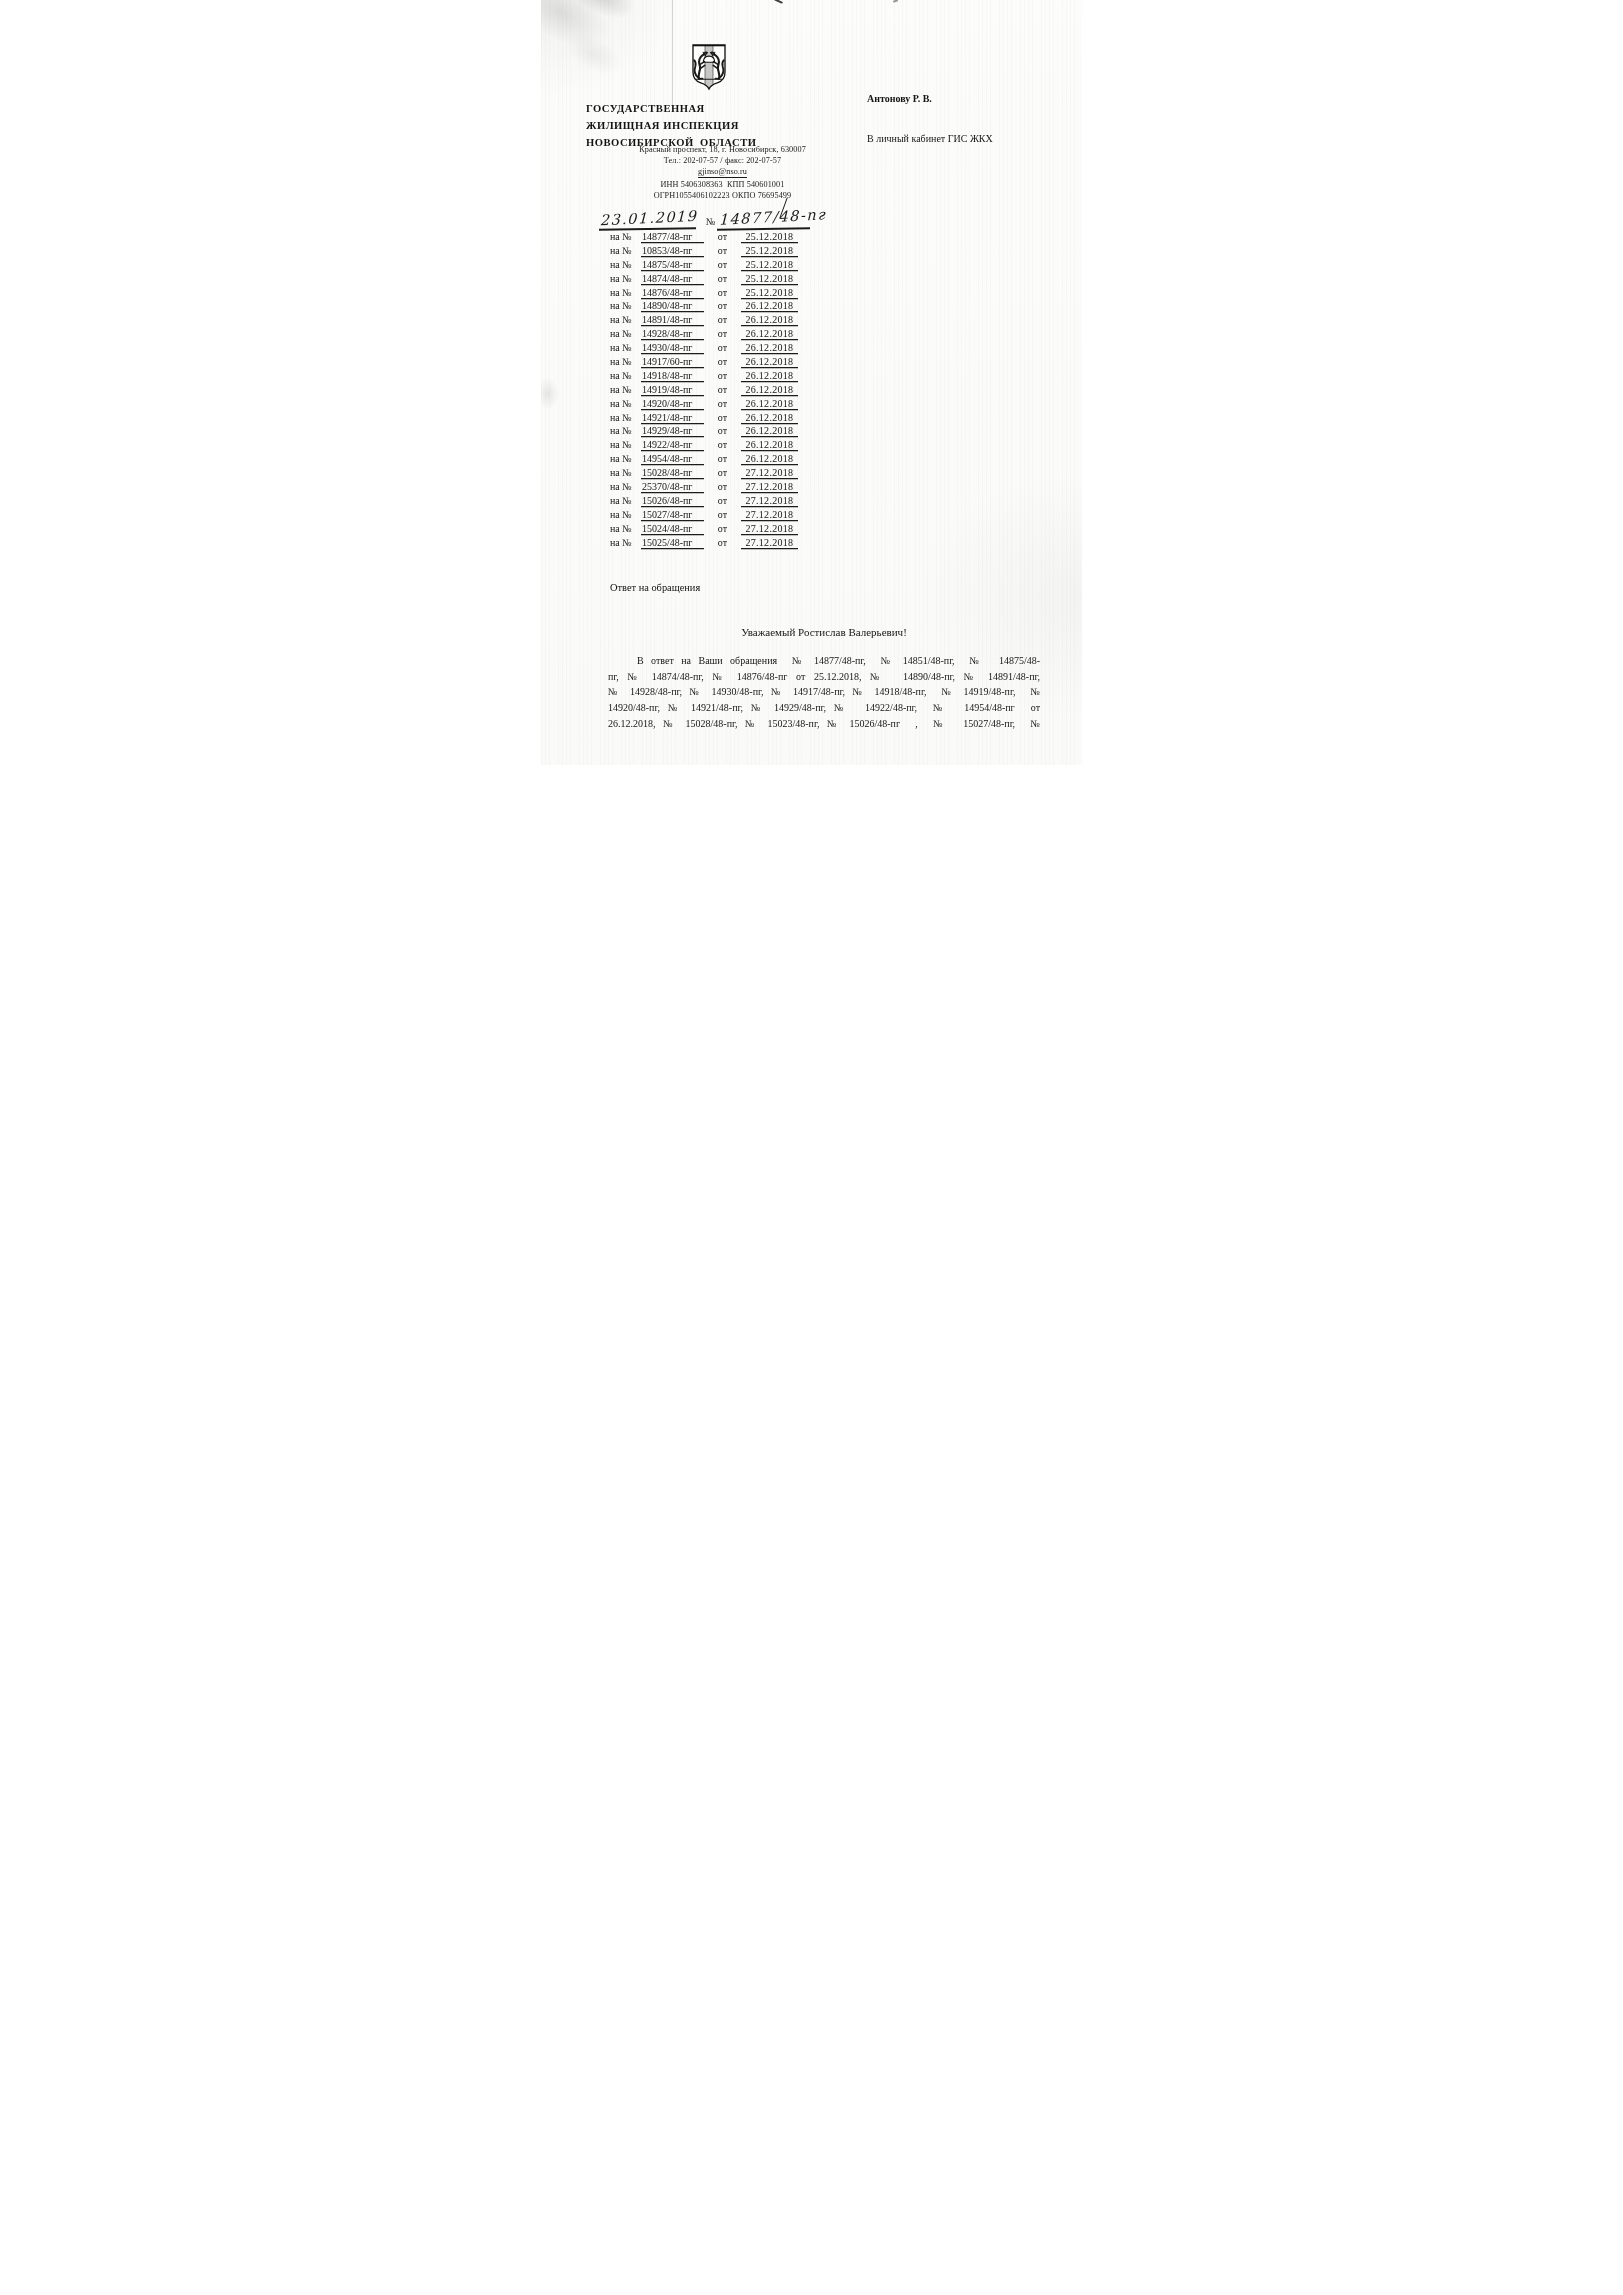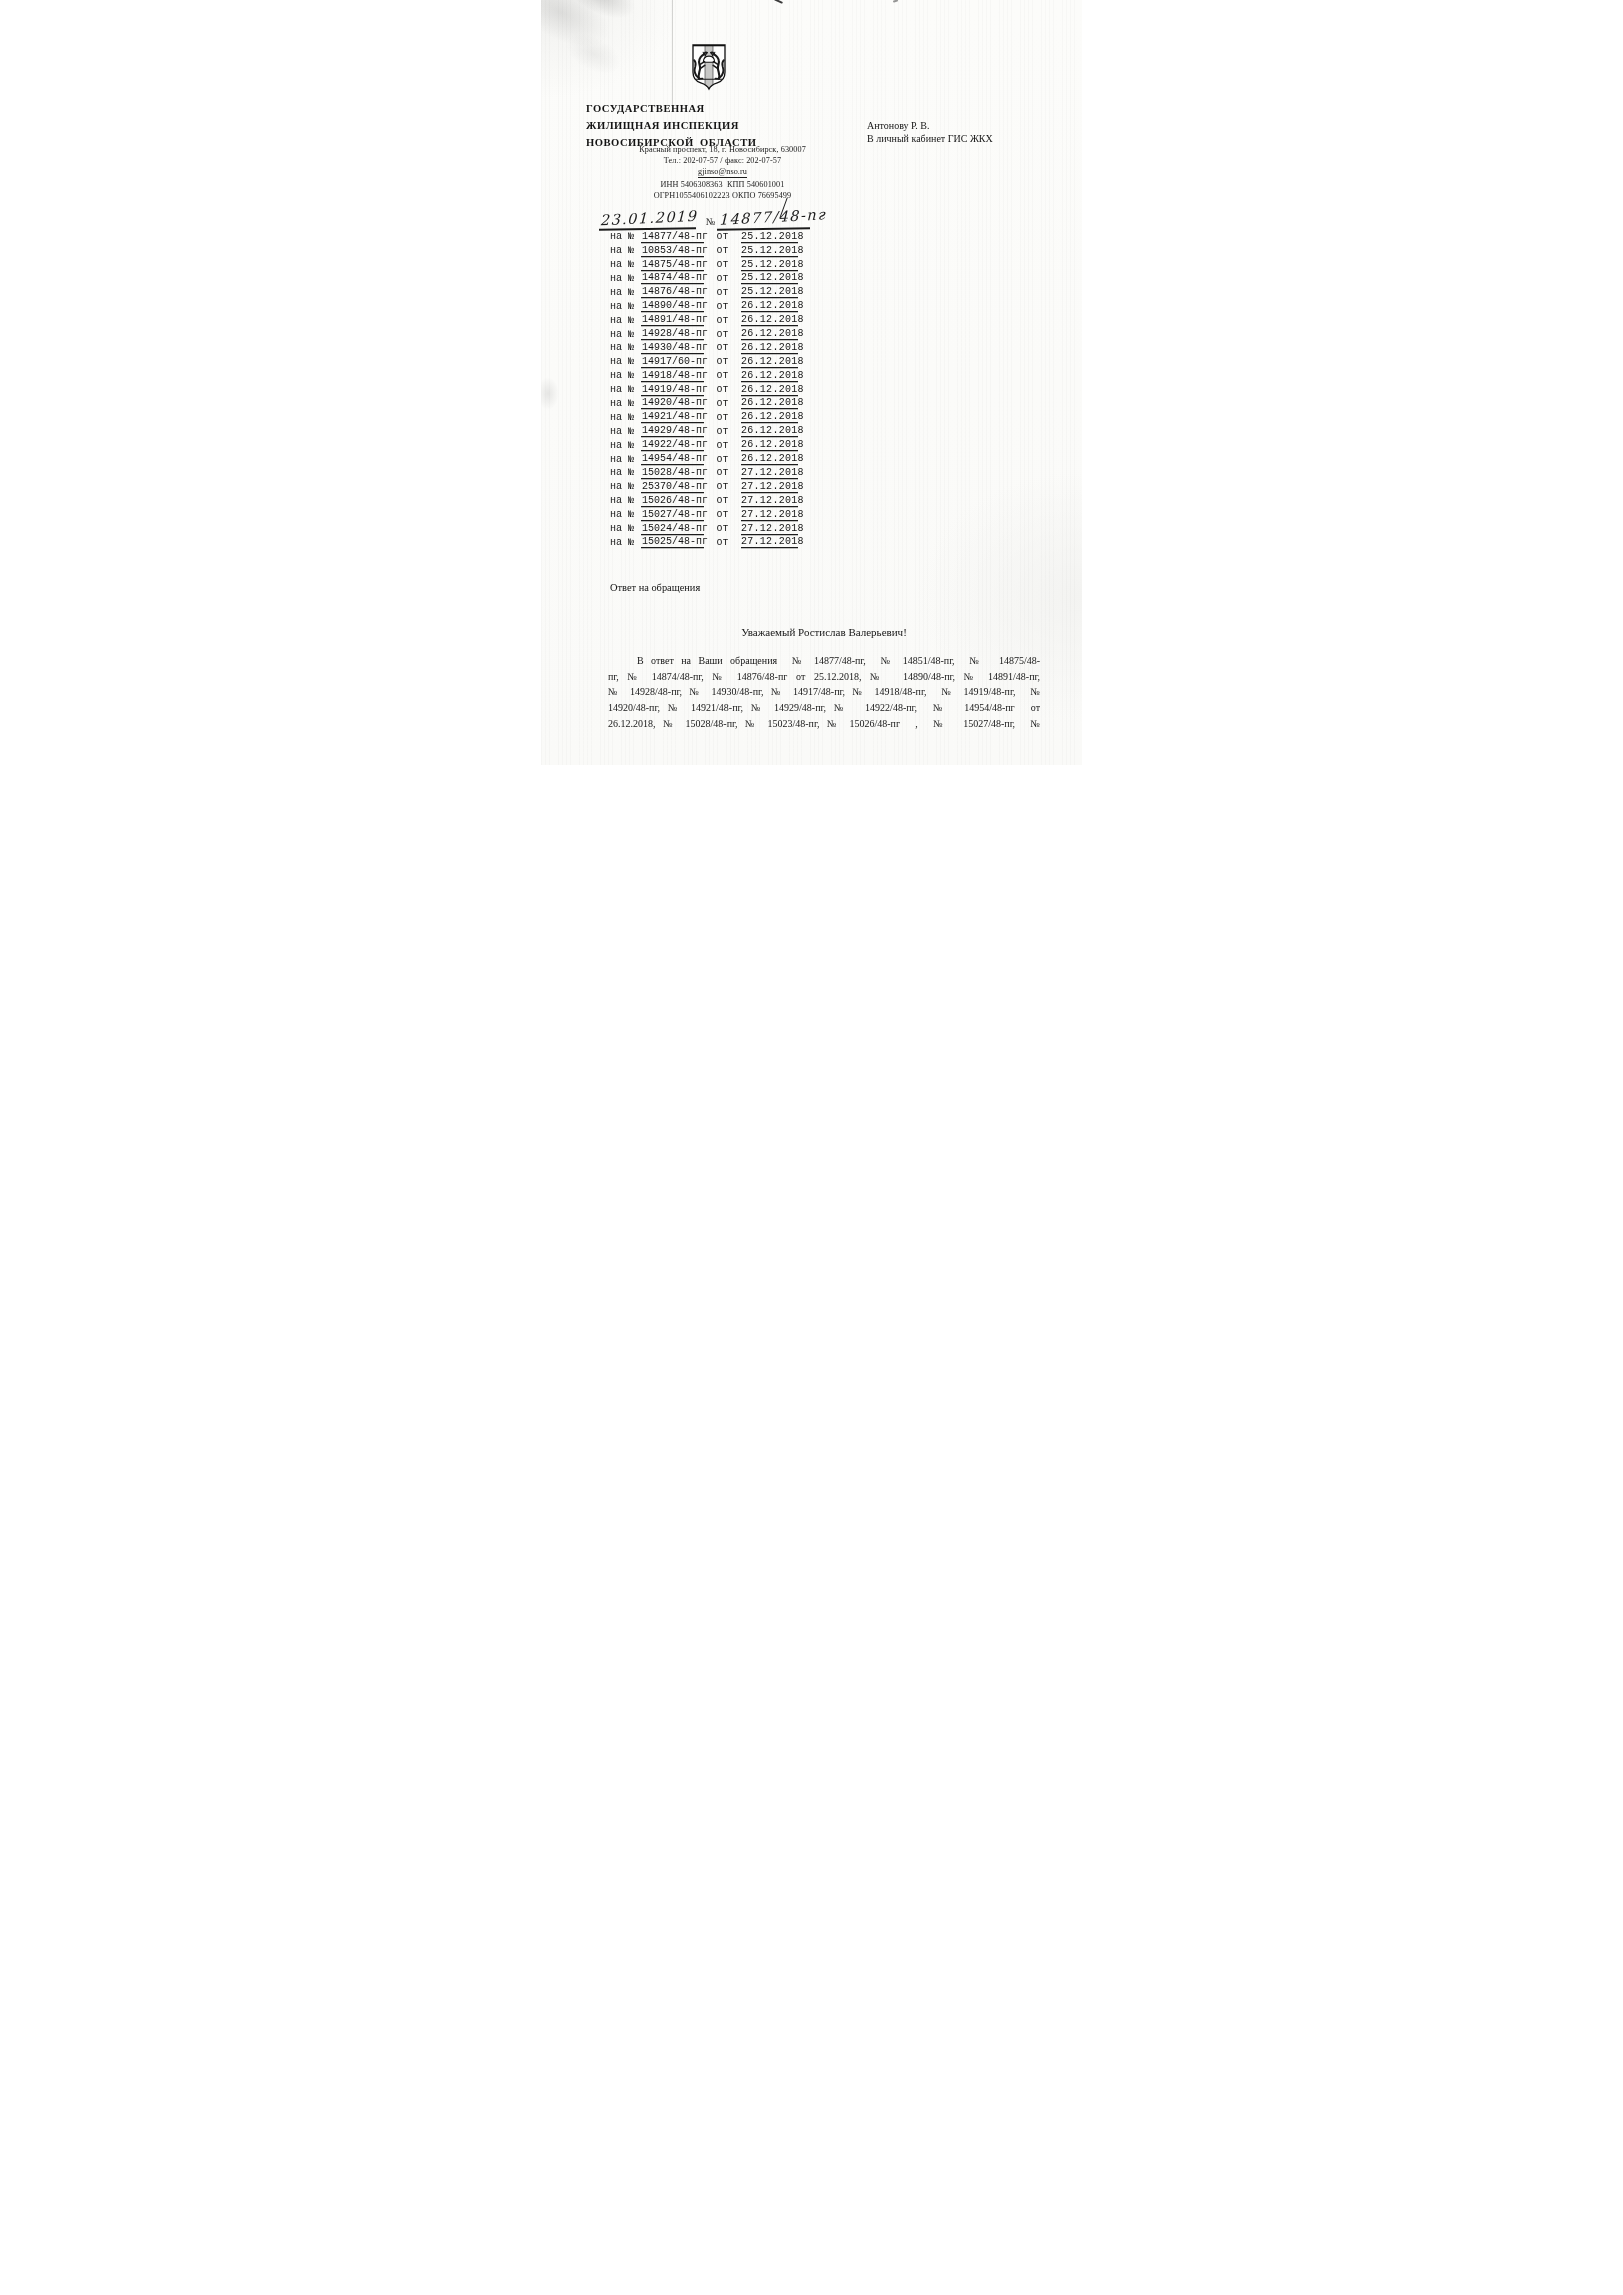--- a/index.html
+++ b/index.html
@@ -33,42 +33,42 @@
     background:radial-gradient(rgba(120,120,120,.16), rgba(120,120,120,0) 70%);}
 
   
   .emblem{position:absolute;left:150px;top:43px;}
 
   
   .org{position:absolute;left:45px;top:100px;width:273px;text-align:left;
     font-weight:bold;font-size:10.6px;line-height:17px;letter-spacing:0.5px;color:#141414;}
 
   
-  .addr-name{position:absolute;left:326px;top:120px;font-size:10px;color:#161616;}
+  .addr-name{position:absolute;left:326px;top:93px;font-size:10px;color:#161616;font-weight:bold;}
   .addr-deliv{position:absolute;left:326px;top:133px;font-size:10px;color:#161616;}
 
   
   .contacts{position:absolute;left:45px;top:144px;width:273px;text-align:center;
     font-size:8.2px;line-height:11.2px;color:#1b1b1b;letter-spacing:0.1px;}
   .contacts .email{display:inline-block;border-bottom:1px solid #1b1b1b;line-height:9.4px;margin:0.5px 0 0.9px 0;font-family:Liberation Serif, serif;}
 
   
   .hand{font-family:"DejaVu Serif", serif;font-style:italic;color:#1d1d1d;}
   .hw-date{position:absolute;left:60px;top:209px;font-size:14.6px;letter-spacing:1.4px;
     transform:rotate(-2.5deg) skewX(-6deg);}
   .hw-date-line{position:absolute;left:58px;top:228px;width:97px;height:1.6px;background:#1b1b1b;transform:rotate(-.8deg);}
   .hw-no{position:absolute;left:165px;top:216px;font-size:10px;color:#161616;}
   .hw-num{position:absolute;left:179px;top:208px;font-size:14.6px;letter-spacing:1.4px;
     transform:rotate(-3deg) skewX(-6deg);white-space:nowrap;}
   .hw-num-line{position:absolute;left:176px;top:228px;width:93px;height:1.6px;background:#1b1b1b;transform:rotate(-.8deg);}
   .hw-slash{position:absolute;left:242px;top:197px;width:1.4px;height:22px;background:#1f1f1f;transform:rotate(20deg);border-radius:0.9px;}
 
   
   .ref-list{position:absolute;left:69px;top:231px;font-size:10px;color:#151515;}
-  .ref-row{display:flex;align-items:center;height:11.6px;margin-bottom:2.3px;white-space:nowrap;font-family:Liberation Mono, monospace;}
+  .ref-row{display:flex;align-items:flex-start;height:11.6px;margin-bottom:2.3px;white-space:nowrap;}
   .rf-pre{width:31px;}
   .rf-num{width:62px;padding-left:0.9px;border-bottom:1.2px solid #1c1c1c;box-shadow:0 0.8px 0 rgba(45,45,45,.35);}
   .rf-ot{width:37px;text-align:center;}
   .rf-date{width:57px;text-align:center;border-bottom:1.2px solid #1c1c1c;box-shadow:0 0.8px 0 rgba(45,45,45,.35);letter-spacing:0.3px;}
 
   .subject{position:absolute;left:69px;top:582px;font-size:10.4px;color:#151515;}
   .salutation{position:absolute;left:67px;top:626px;width:432px;text-align:center;font-size:11px;color:#151515;}
 
   .bodytext{position:absolute;left:67px;top:653px;width:432px;font-size:10px;color:#161616;}
   .body-line{text-align:justify;text-align-last:justify;line-height:15.7px;height:15.7px;overflow:hidden;}

